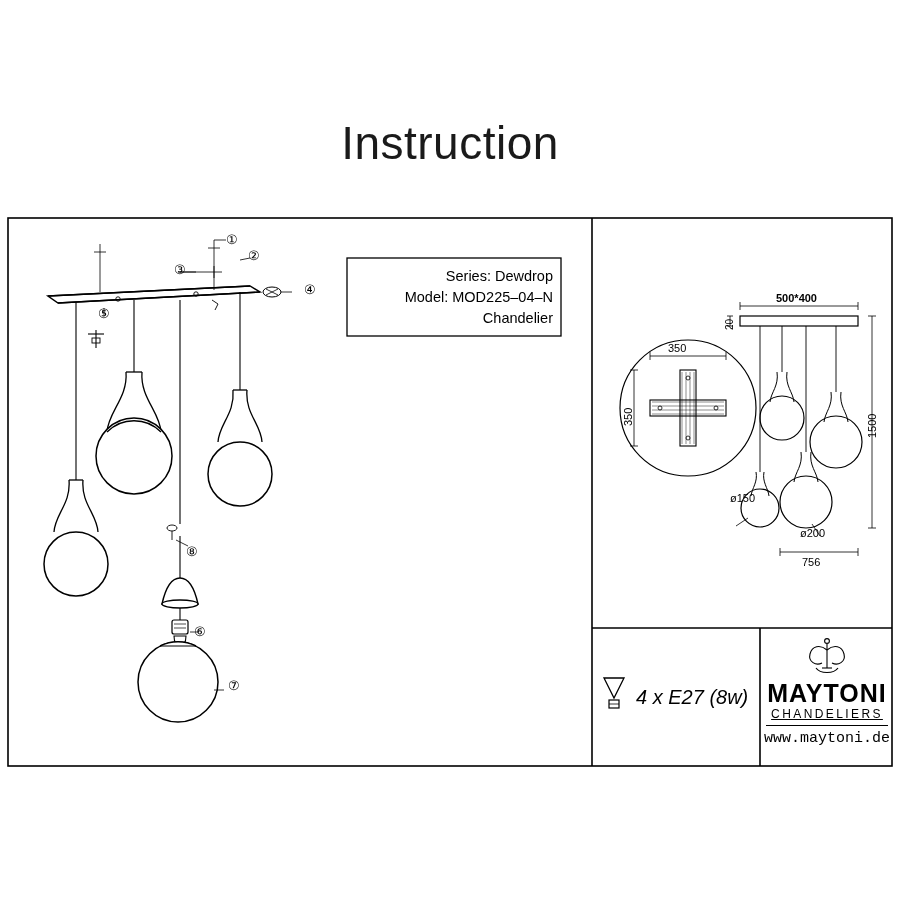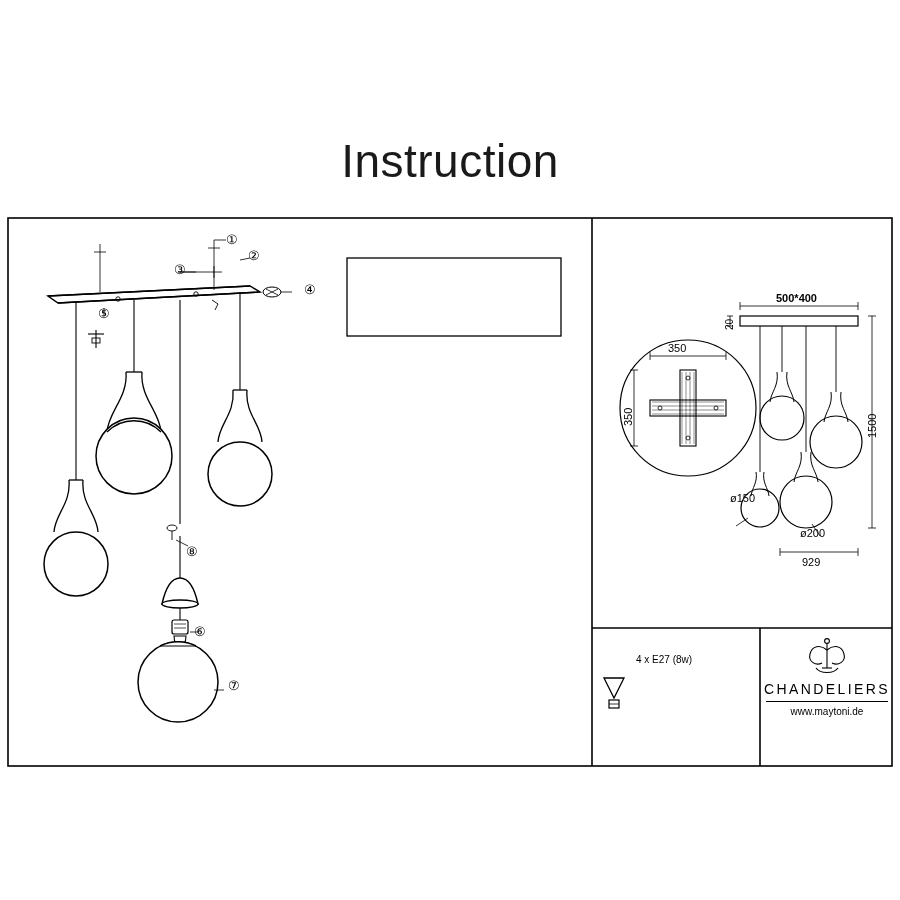--- a/index.html
+++ b/index.html
@@ -17,21 +17,21 @@
   }
   .page {
     position: absolute;
     left: 0; top: 0;
     width: 900px;
     height: 900px;
   }
   #title {
     position: absolute;
     left: 0;
-    top: 134px;
+    top: 116px;
     width: 900px;
     text-align: center;
     font-size: 46px;
     font-weight: 400;
     letter-spacing: 0.5px;
     color: #1a1a1a;
   }
   .svg-layer {
     position: absolute;
     left: 0; top: 0;
@@ -59,49 +59,52 @@
     justify-content: center;
     align-items: flex-end;
     padding-right: 8px;
     box-sizing: border-box;
     font-size: 14.5px;
     line-height: 21px;
   }
   #lamp-spec {
     position: absolute;
     left: 636px;
-    top: 654px;
-    font-size: 10px;
+    top: 686px;
+    font-size: 20px;
+    font-style: italic;
   }
   .brand-wrap {
     position: absolute;
     left: 762px;
     top: 642px;
     width: 130px;
     text-align: center;
   }
   .brand-name {
     font-size: 25px;
     font-weight: 700;
     letter-spacing: 1px;
     line-height: 26px;
   }
   .brand-sub {
-    font-size: 14px;
+    font-size: 12px;
     letter-spacing: 2.4px;
     margin-top: 1px;
+    text-decoration: underline;
   }
   .brand-rule {
     width: 122px;
     height: 1px;
     background: #000;
     margin: 4px auto 4px auto;
   }
   .brand-url {
-    font-size: 10px;
+    font-size: 15px;
+    font-family: Liberation Mono, monospace;
   }
 </style>
 </head>
 <body>
 
 <div class="page">
 
   <div id="title">Instruction</div>
 
   <svg class="svg-layer" width="900" height="900" viewBox="0 0 900 900">
@@ -298,41 +301,47 @@
     <g stroke="#000" fill="none" stroke-width="1.1">
       <path d="M827 650 C820 644 812 646 810 654 C808 662 816 666 822 663"></path>
       <path d="M827 650 C834 644 842 646 844 654 C846 662 838 666 832 663"></path>
       <path d="M827 644 L827 668"></path>
       <path d="M822 668 L832 668"></path>
       <circle cx="827" cy="641" r="2.4"></circle>
       <path d="M816 668 C820 674 834 674 838 668"></path>
     </g>
   </svg>
 
+  <div id="info-box-text">
+    <div>Series: Dewdrop</div>
+    <div>Model: MOD225–04–N</div>
+    <div>Chandelier</div>
+  </div>
 
   <div class="lbl" style="left:226px; top:232px;">①</div>
   <div class="lbl" style="left:248px; top:248px;">②</div>
   <div class="lbl" style="left:174px; top:262px;">③</div>
   <div class="lbl" style="left:304px; top:282px;">④</div>
   <div class="lbl" style="left:98px; top:306px;">⑤</div>
   <div class="lbl" style="left:194px; top:624px;">⑥</div>
   <div class="lbl" style="left:228px; top:678px;">⑦</div>
   <div class="lbl" style="left:186px; top:544px;">⑧</div>
 
   <div class="lbl small" style="left:776px; top:292px;font-weight:bold;">500*400</div>
   <div class="lbl tiny rot90" style="left:724px; top:330px;">20</div>
   <div class="lbl small" style="left:668px; top:342px;">350</div>
   <div class="lbl small rot90" style="left:622px; top:426px;">350</div>
   <div class="lbl small rot90" style="left:866px; top:438px;">1500</div>
   <div class="lbl small" style="left:730px; top:492px;">ø150</div>
   <div class="lbl small" style="left:800px; top:527px;">ø200</div>
-  <div class="lbl small" style="left:802px; top:556px;">929</div>
+  <div class="lbl small" style="left:802px; top:556px;">756</div>
 
   <div id="lamp-spec">4 x E27 (8w)</div>
 
   <div class="brand-wrap">
     <div style="height:38px;"></div>
+    <div class="brand-name">MAYTONI</div>
     <div class="brand-sub">CHANDELIERS</div>
     <div class="brand-rule"></div>
     <div class="brand-url">www.maytoni.de</div>
   </div>
 
 </div>
 
 </body></html>

